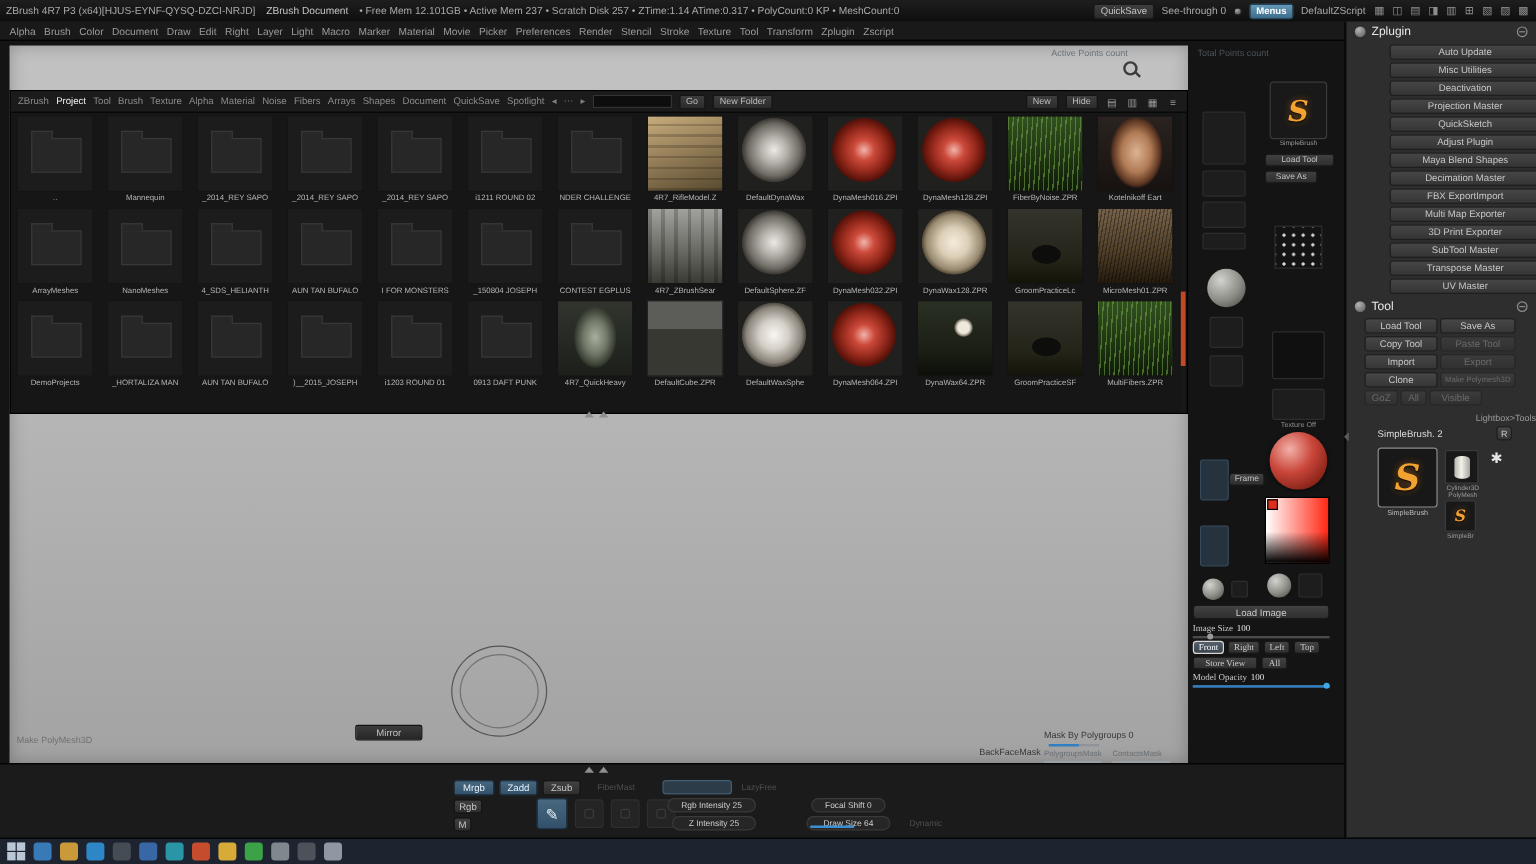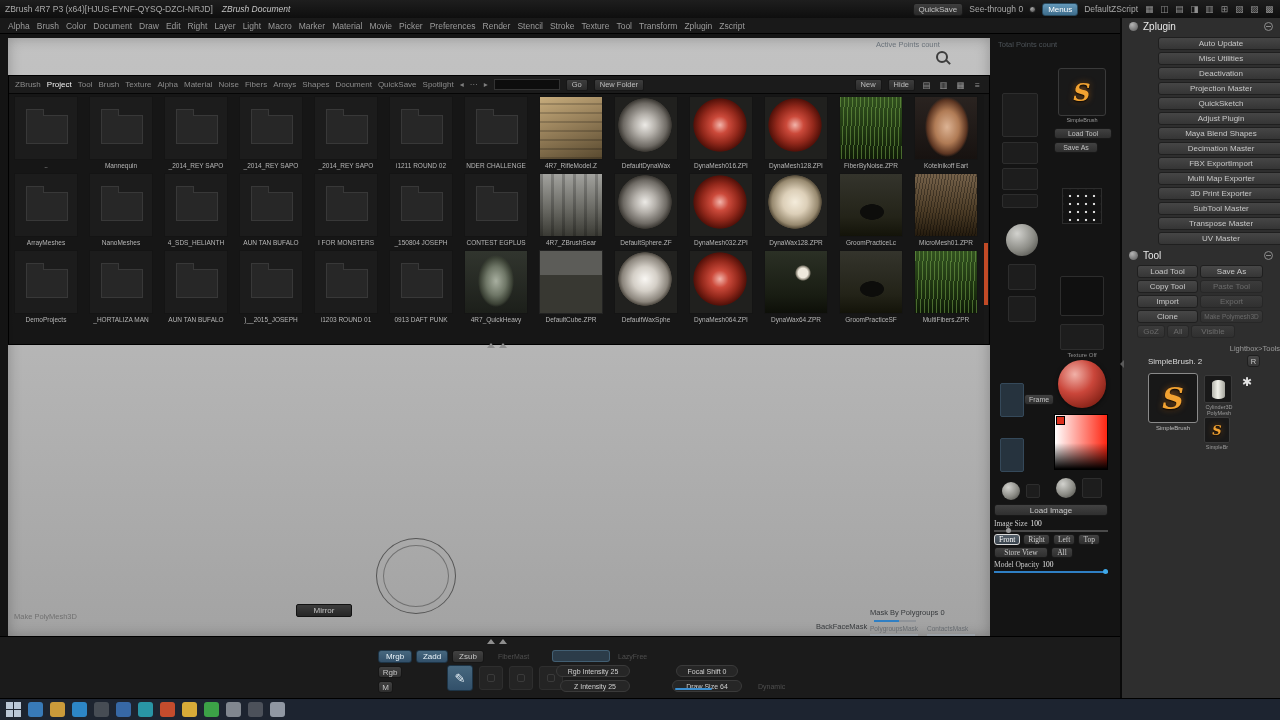--- a/index.html
+++ b/index.html
@@ -4,25 +4,25 @@
 <style>
   * { margin:0; padding:0; box-sizing:border-box; }
   html,body { width:1280px; height:720px; overflow:hidden; }
   body { font-family:"Liberation Sans", sans-serif; background:#000; position:relative; color:#ccc; }
   #app { position:absolute; inset:0; background:#141414; }
 
   
   .titlebar { position:absolute; left:0; top:0; width:1280px; height:18px;
     background:linear-gradient(#1e1e1e,#0e0e0e); display:flex; align-items:center;
     padding:0 5px; gap:9px; font-size:8.5px; color:#a9a9a9; white-space:nowrap; }
-  .tb-doc { color:#c5c5c5;font-style:italic; }
+  .tb-doc { color:#c5c5c5; }
   .tb-right { margin-left:auto; display:flex; align-items:center; gap:6px; }
   .tb-btn { background:linear-gradient(#3e3e3e,#2a2a2a); border:1px solid #191919; border-radius:3px;
     padding:1px 5px; color:#c2c2c2; font-size:8px; line-height:9px; }
-  .tb-btn.blue { background:linear-gradient(#6499ba,#3e6d8c); border-color:#28495d; color:#fff; }
+  .tb-btn.blue { background:linear-gradient(#6499ba,#3e6d8c); border-color:#28495d; color:#fff;font-weight:bold; }
   .tb-knob { width:7px; height:7px; border-radius:50%; border:1px solid #222;
     background:radial-gradient(circle at 35% 30%, #a8a8a8, #454545); }
   .tb-icons { display:flex; gap:4px; font-size:9px; color:#8e8e8e; }
   .tb-ic { width:11px; text-align:center; }
 
   
   .menubar { position:absolute; left:0; top:18px; width:1280px; height:16px; background:#191919;
     border-bottom:1px solid #000; display:flex; align-items:center; padding:0 8px; gap:7px; }
   .menu-item { font-size:8.5px; color:#9b9b9b; }
 
@@ -234,20 +234,21 @@
   .task-icon { width:15px; height:15px; border-radius:3px; opacity:.92; }
 </style>
 </head>
 <body>
 
 <div id="app">
 
   <div class="titlebar">
     <span>ZBrush 4R7 P3 (x64)[HJUS-EYNF-QYSQ-DZCI-NRJD]</span>
     <span class="tb-doc">ZBrush Document</span>
+    <span>• Free Mem 12.101GB • Active Mem 237 • Scratch Disk 257 • ZTime:1.14 ATime:0.317 • PolyCount:0 KP • MeshCount:0</span>
     <div class="tb-right">
       <span class="tb-btn">QuickSave</span>
       <span>See-through 0</span>
       <span class="tb-knob"></span>
       <span class="tb-btn blue">Menus</span>
       <span>DefaultZScript</span>
       <div class="tb-icons">
 
       <span class="tb-ic">▦</span>
           <span class="tb-ic">◫</span>

